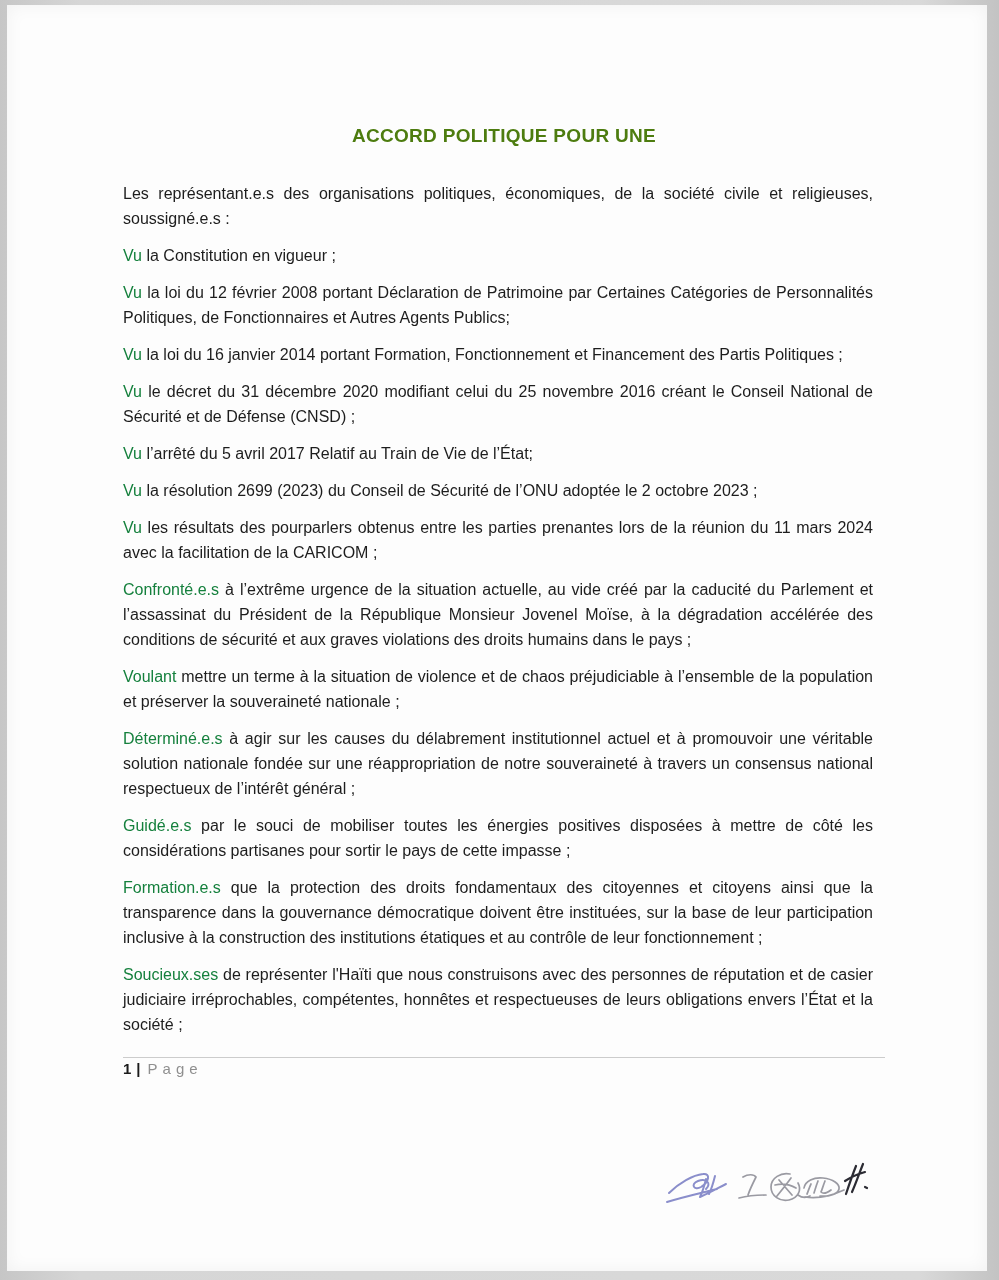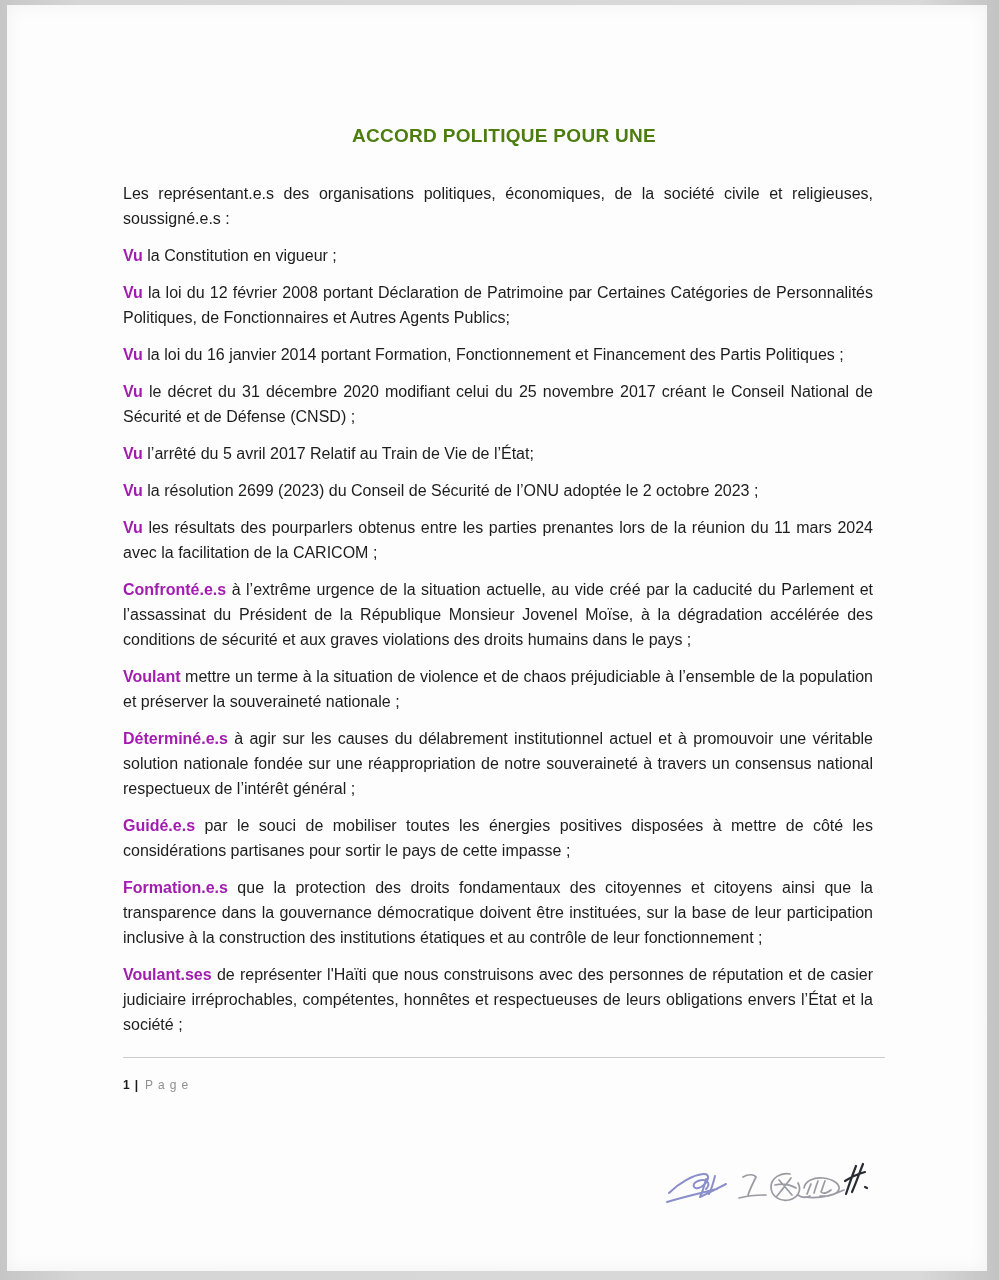--- a/index.html
+++ b/index.html
@@ -38,26 +38,26 @@
     color: #4d7c0f;
     letter-spacing: 0.3px;
   }
   .para {
     margin: 0 12px 12px 0;
     font-size: 16px;
     line-height: 25px;
     text-align: justify;
     color: #1d1d1d;
   }
-  .para .lead { font-weight: bold; color: #a21caf; }
+  .para .lead { font-weight: normal; color: #15803d; }
   .page-footer {
     margin-top: 20px;
     border-top: 1px solid #cccccc;
-    padding-top: 20px;
-    font-size: 12px;
+    padding-top: 2px;
+    font-size: 15px;
     color: #1b1b1b;
   }
   .pg-num { font-weight: bold; }
   .pg-sep { font-weight: bold; margin: 0 7px 0 5px; }
   .pg-label { color: #8f8f8f; letter-spacing: 5px; }
   .signatures {
     position: absolute;
     left: 652px;
     top: 1152px;
     width: 230px;
@@ -75,39 +75,39 @@
       <h1 class="doc-title"><span>ACCORD POLITIQUE POUR UNE</span><br></h1>
 
       <p class="para"><span class="lead"></span><span>Les représentant.e.s des organisations politiques, économiques, de la société civile et religieuses, soussigné.e.s :</span></p>
 
       <p class="para"><span class="lead">Vu</span><span> la Constitution en vigueur ;</span></p>
 
       <p class="para"><span class="lead">Vu</span><span> la loi du 12 février 2008 portant Déclaration de Patrimoine par Certaines Catégories de Personnalités Politiques, de Fonctionnaires et Autres Agents Publics;</span></p>
 
       <p class="para"><span class="lead">Vu</span><span> la loi du 16 janvier 2014 portant Formation, Fonctionnement et Financement des Partis Politiques ;</span></p>
 
-      <p class="para"><span class="lead">Vu</span><span> le décret du 31 décembre 2020 modifiant celui du 25 novembre 2017 créant le Conseil National de Sécurité et de Défense (CNSD) ;</span></p>
+      <p class="para"><span class="lead">Vu</span><span> le décret du 31 décembre 2020 modifiant celui du 25 novembre 2016 créant le Conseil National de Sécurité et de Défense (CNSD) ;</span></p>
 
       <p class="para"><span class="lead">Vu</span><span> l’arrêté du 5 avril 2017 Relatif au Train de Vie de l’État;</span></p>
 
       <p class="para"><span class="lead">Vu</span><span> la résolution 2699 (2023) du Conseil de Sécurité de l’ONU adoptée le 2 octobre 2023 ;</span></p>
 
       <p class="para"><span class="lead">Vu</span><span> les résultats des pourparlers obtenus entre les parties prenantes lors de la réunion du 11 mars 2024 avec la facilitation de la CARICOM ;</span></p>
 
       <p class="para"><span class="lead">Confronté.e.s</span><span> à l’extrême urgence de la situation actuelle, au vide créé par la caducité du Parlement et l’assassinat du Président de la République Monsieur Jovenel Moïse, à la dégradation accélérée des conditions de sécurité et aux graves violations des droits humains dans le pays ;</span></p>
 
       <p class="para"><span class="lead">Voulant</span><span> mettre un terme à la situation de violence et de chaos préjudiciable à l’ensemble de la population et préserver la souveraineté nationale ;</span></p>
 
       <p class="para"><span class="lead">Déterminé.e.s</span><span> à agir sur les causes du délabrement institutionnel actuel et à promouvoir une véritable solution nationale fondée sur une réappropriation de notre souveraineté à travers un consensus national respectueux de l’intérêt général ;</span></p>
 
       <p class="para"><span class="lead">Guidé.e.s</span><span> par le souci de mobiliser toutes les énergies positives disposées à mettre de côté les considérations partisanes pour sortir le pays de cette impasse ;</span></p>
 
       <p class="para"><span class="lead">Formation.e.s</span><span> que la protection des droits fondamentaux des citoyennes et citoyens ainsi que la transparence dans la gouvernance démocratique doivent être instituées, sur la base de leur participation inclusive à la construction des institutions étatiques et au contrôle de leur fonctionnement ;</span></p>
 
-      <p class="para"><span class="lead">Voulant.ses</span><span> de représenter l'Haïti que nous construisons avec des personnes de réputation et de casier judiciaire irréprochables, compétentes, honnêtes et respectueuses de leurs obligations envers l’État et la société ;</span></p>
+      <p class="para"><span class="lead">Soucieux.ses</span><span> de représenter l'Haïti que nous construisons avec des personnes de réputation et de casier judiciaire irréprochables, compétentes, honnêtes et respectueuses de leurs obligations envers l’État et la société ;</span></p>
 
       <div class="page-footer"><span class="pg-num">1</span><span class="pg-sep">|</span><span class="pg-label">Page</span></div>
 
     </div>
 
     <svg class="signatures" viewBox="0 0 230 60" xmlns="http://www.w3.org/2000/svg">
       <path stroke-width="2" d="M10,36 C20,26 34,18 44,17 C52,16 50,25 42,30 C35,34 31,27 39,24 C47,21 53,26 47,32 M47,22 C45,30 43,36 41,40 M56,19 C54,27 52,33 50,37 M41,40 C50,36 59,31 67,27 M8,45 C24,40 42,36 58,32" stroke="#8a8ecb"></path>
       <path stroke-width="1.7" d="M84,20 C89,17 95,17 97,20 C94,26 91,32 89,38 M80,41 C88,39 98,38 107,38" stroke="#9a9aa2"></path>
       <path stroke-width="1.7" d="M131,17 C122,15 112,21 112,30 C112,39 121,45 130,43 C139,41 143,33 139,26 M120,23 L133,38 M132,21 C127,28 122,34 118,39 M116,28 C124,26 132,28 137,31 M139,38 C143,41 147,41 151,39" stroke="#9a9aa2"></path>
       <path stroke-width="1.7" d="M145,31 C146,24 155,20 164,21 C174,22 181,27 180,32 C179,37 170,40 161,39 M152,27 C150,31 149,35 148,37 M159,24 C157,29 156,33 155,36 M166,24 C164,29 163,33 162,35 C164,37 168,36 172,33 M146,40 C158,42 172,39 185,33" stroke="#9a9aa2"></path>

